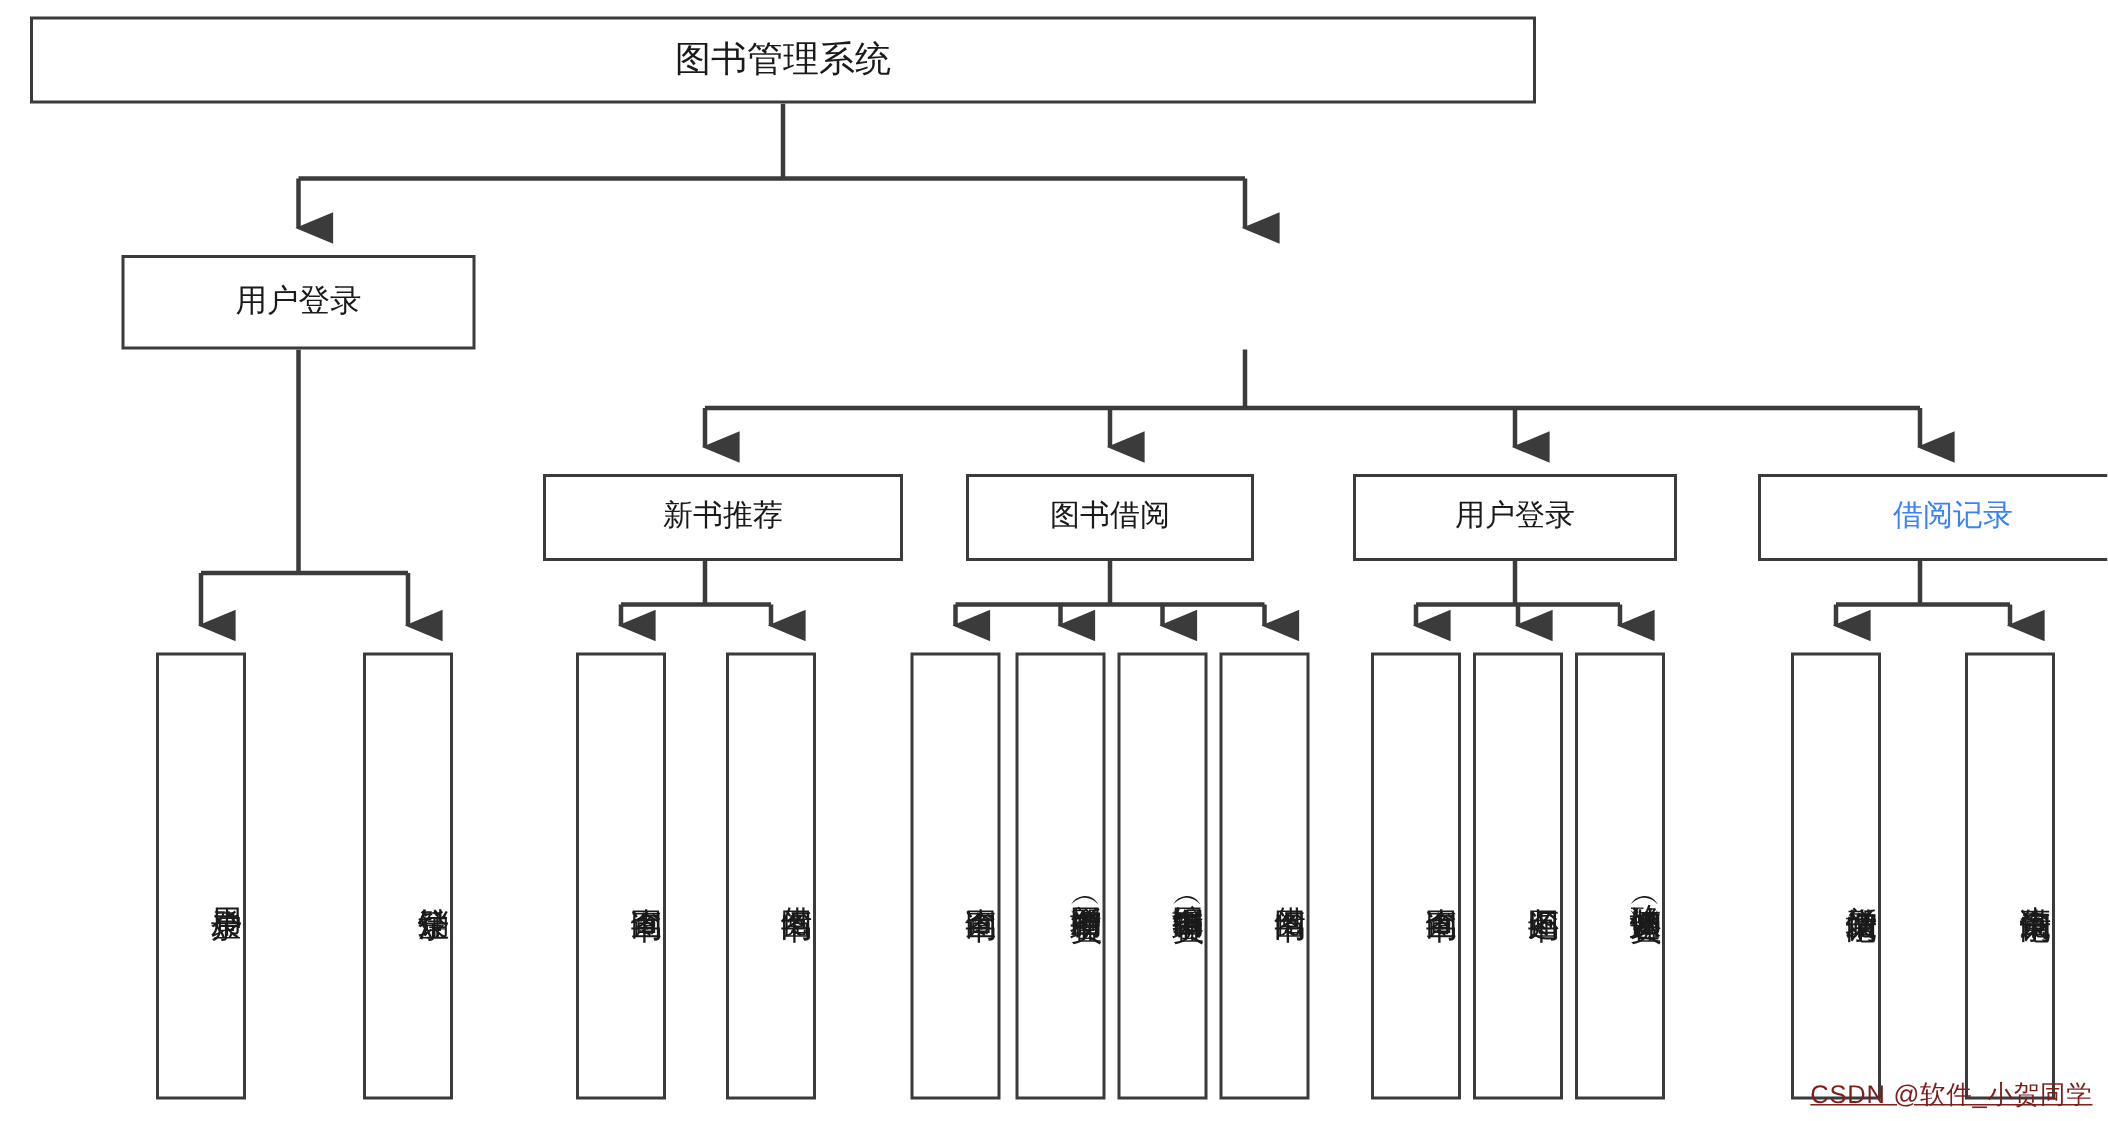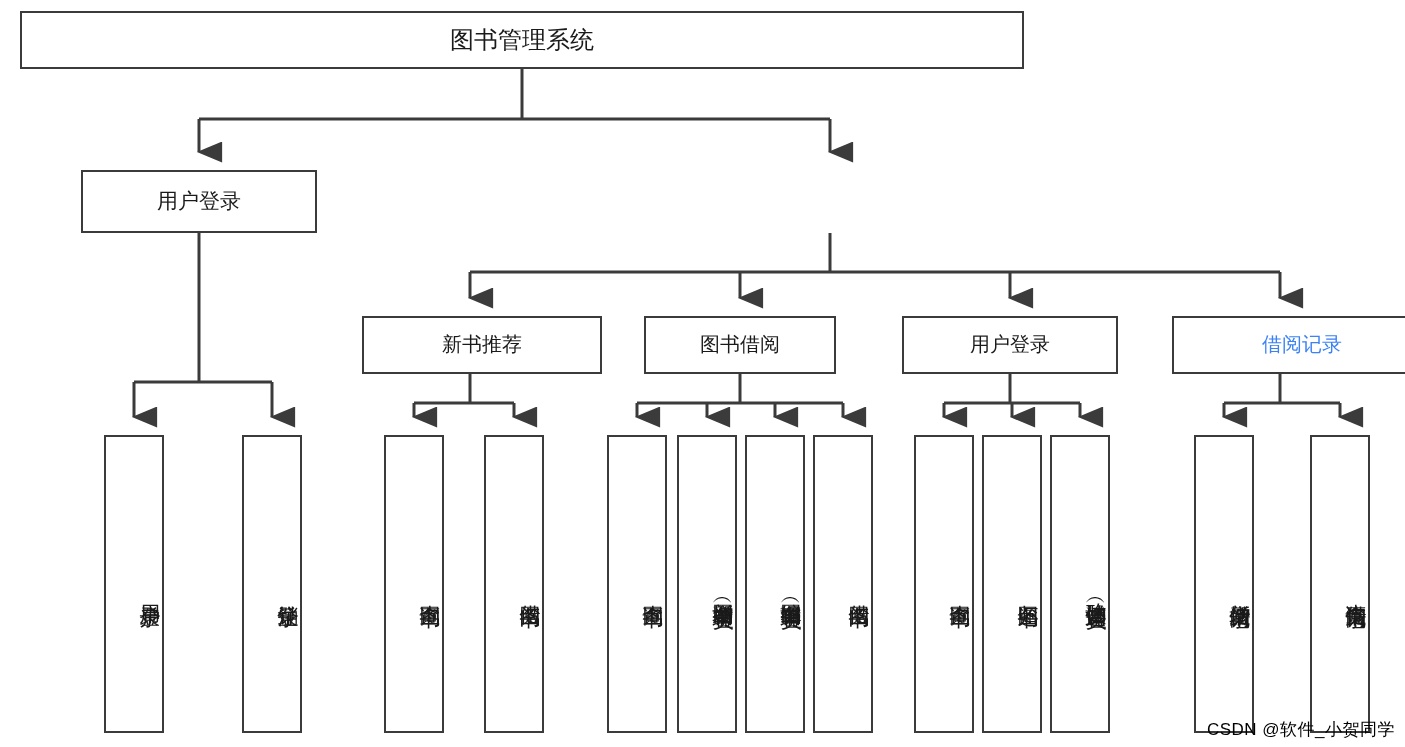--- a/index.html
+++ b/index.html
@@ -135,15 +135,15 @@
   <div class="node leaf" style="left: 607px; top: 435px; width: 60px; height: 298px; border-color: rgb(59, 59, 59); color: rgb(26, 26, 26);">查询图书</div>
   <div class="node leaf" style="left: 677px; top: 435px; width: 60px; height: 298px; border-color: rgb(59, 59, 59); color: rgb(26, 26, 26);">新增图书（管理员）</div>
   <div class="node leaf" style="left: 745px; top: 435px; width: 60px; height: 298px; border-color: rgb(59, 59, 59); color: rgb(26, 26, 26);">编辑图书（管理员）</div>
   <div class="node leaf" style="left: 813px; top: 435px; width: 60px; height: 298px; border-color: rgb(59, 59, 59); color: rgb(26, 26, 26);">借阅图书</div>
   <div class="node leaf" style="left: 914px; top: 435px; width: 60px; height: 298px; border-color: rgb(59, 59, 59); color: rgb(26, 26, 26);">查询图书</div>
   <div class="node leaf" style="left: 982px; top: 435px; width: 60px; height: 298px; border-color: rgb(59, 59, 59); color: rgb(26, 26, 26);">归还图书</div>
   <div class="node leaf" style="left: 1050px; top: 435px; width: 60px; height: 298px; border-color: rgb(59, 59, 59); color: rgb(26, 26, 26);">确认归还（管理员）</div>
   <div class="node leaf" style="left: 1194px; top: 435px; width: 60px; height: 298px; border-color: rgb(59, 59, 59); color: rgb(26, 26, 26);">新增借阅记录</div>
   <div class="node leaf" style="left: 1310px; top: 435px; width: 60px; height: 298px; border-color: rgb(59, 59, 59); color: rgb(26, 26, 26);">查询借阅记录</div>
 
-  <div class="watermark" style="color: #000000;">CSDN @软件_小贺同学</div>
+  <div class="watermark" style="color: #7f1d1d; text-decoration: underline;">CSDN @软件_小贺同学</div>
 
 </div>
 
 </body></html>

